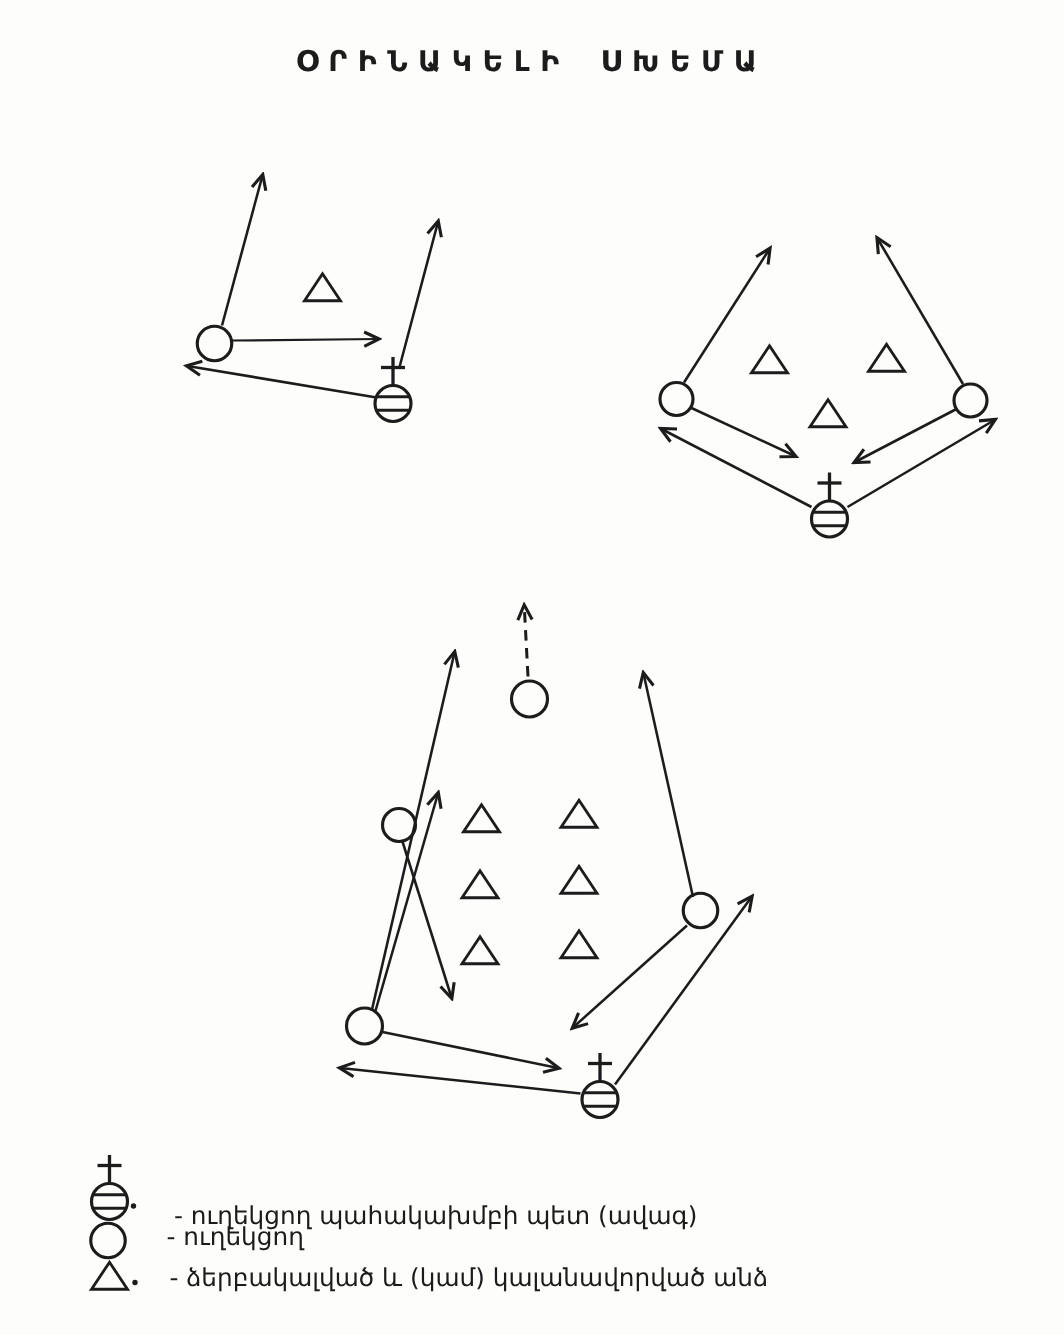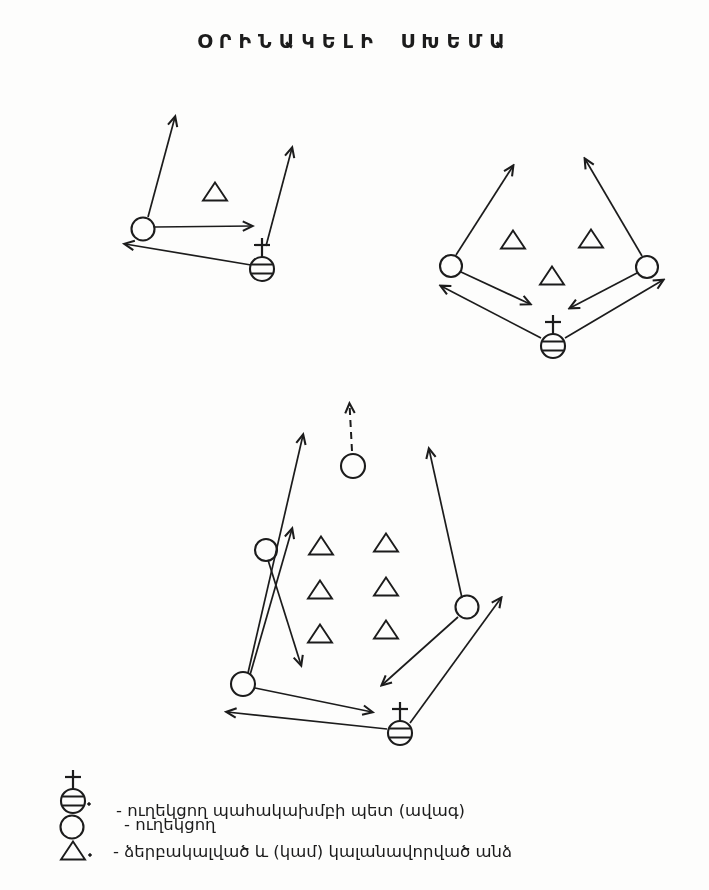--- a/index.html
+++ b/index.html
@@ -16,21 +16,21 @@
   .title2 {
     position:absolute; top:56px; left:0; width:100%;
     text-align:center; font-size:16px; font-weight:bold;
     letter-spacing:2px; word-spacing:3px; white-space:nowrap;
   }
   .figure { position:absolute; left:0; top:0; }
   .legend-label {
     position:absolute; font-size:16.5px; white-space:nowrap; color:#1b1b1b;
   }
   .lg1 { left:116px; top:783px;margin-top:18px; }
-  .lg2 { left:124px; top:815px;text-align:right; }
+  .lg2 { left:111px; top:815px;text-align:right; }
   .lg3 { left:113px; top:842px; }
   svg line, svg circle, svg path { stroke:#1c1c1c; }
 </style>
 </head>
 <body>
 
 <div class="page">
 
   <div class="title1">ՕՐԻՆԱԿԵԼԻ ՍԽԵՄԱ</div>
 

